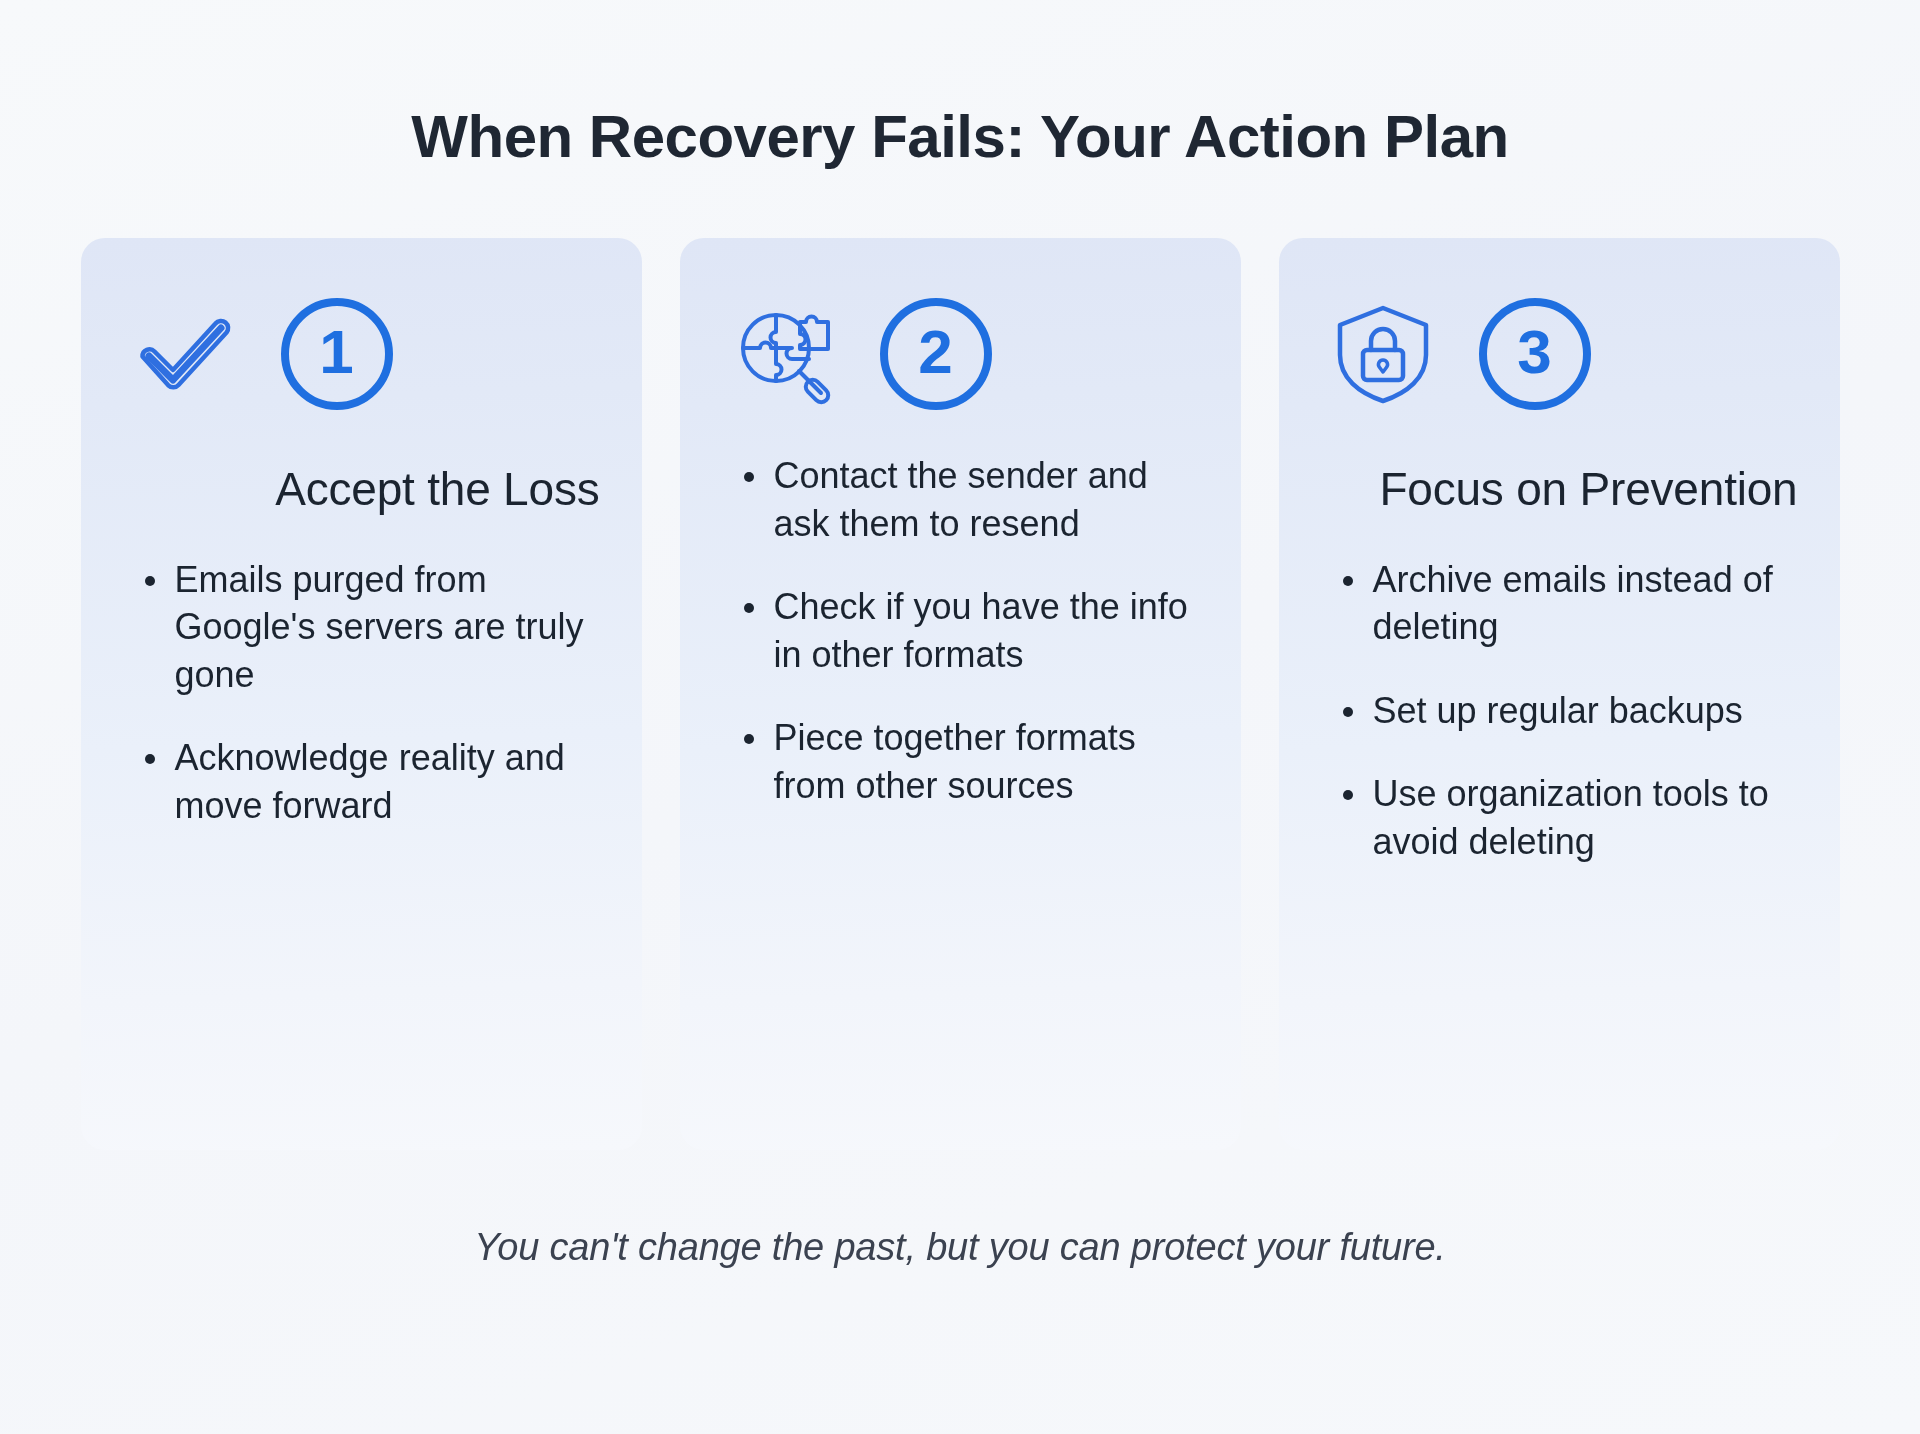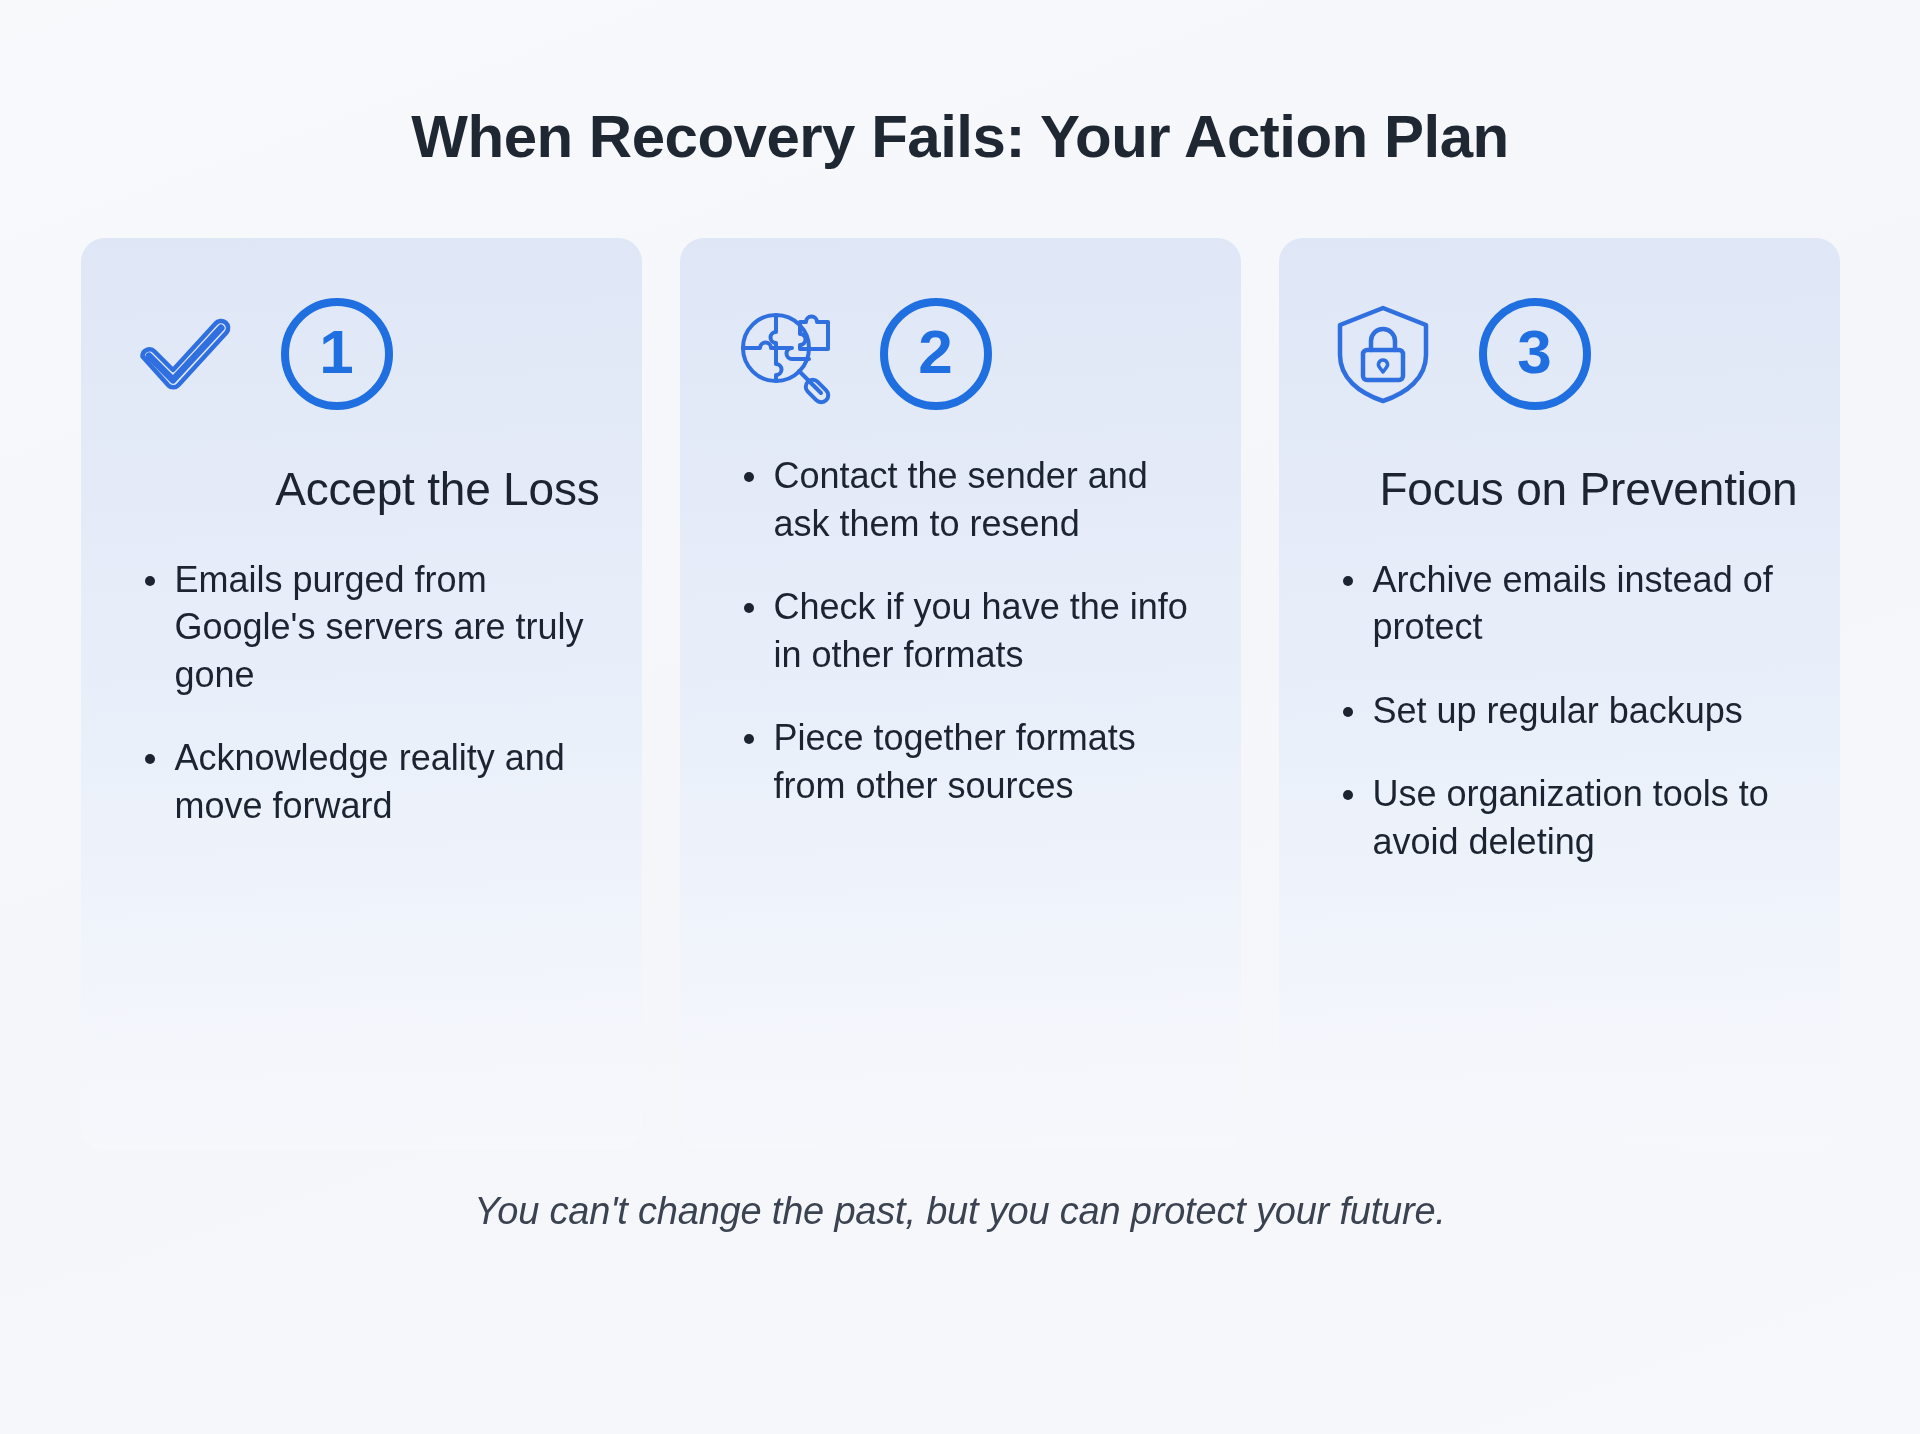--- a/index.html
+++ b/index.html
@@ -132,21 +132,21 @@
     left: 8px;
     top: 20px;
     width: 10px;
     height: 10px;
     border-radius: 50%;
     background: #1b2430;
   }
 
   
   .footer-note {
-    margin-top: 40px;
+    margin-top: 76px;
     font-size: 38px;
     font-style: italic;
     color: #3b4250;
     text-align: center;
     letter-spacing: -0.2px;
   }
 </style>
 </head>
 <body>
 
@@ -219,21 +219,21 @@
 
             <path d="M56 62 a4.5 4.5 0 0 1 3.2 7.7 L56 74 L52.8 69.7 A4.5 4.5 0 0 1 56 62 Z" stroke-width="3.5"></path>
           </svg>
         </div>
         <div class="step-badge">
           <span>3</span>
         </div>
       </div>
       <div class="card-heading">Focus on Prevention</div>
       <ul class="bullet-list">
-        <li class="bullet-item">Archive emails instead of protect</li>
+        <li class="bullet-item">Archive emails instead of deleting</li>
         <li class="bullet-item">Set up regular backups</li>
         <li class="bullet-item">Use organization tools to avoid deleting</li>
       </ul>
     </div>
 
   </div>
 
   <div class="footer-note">You can't change the past, but you can protect your future.</div>
 
 </div>

